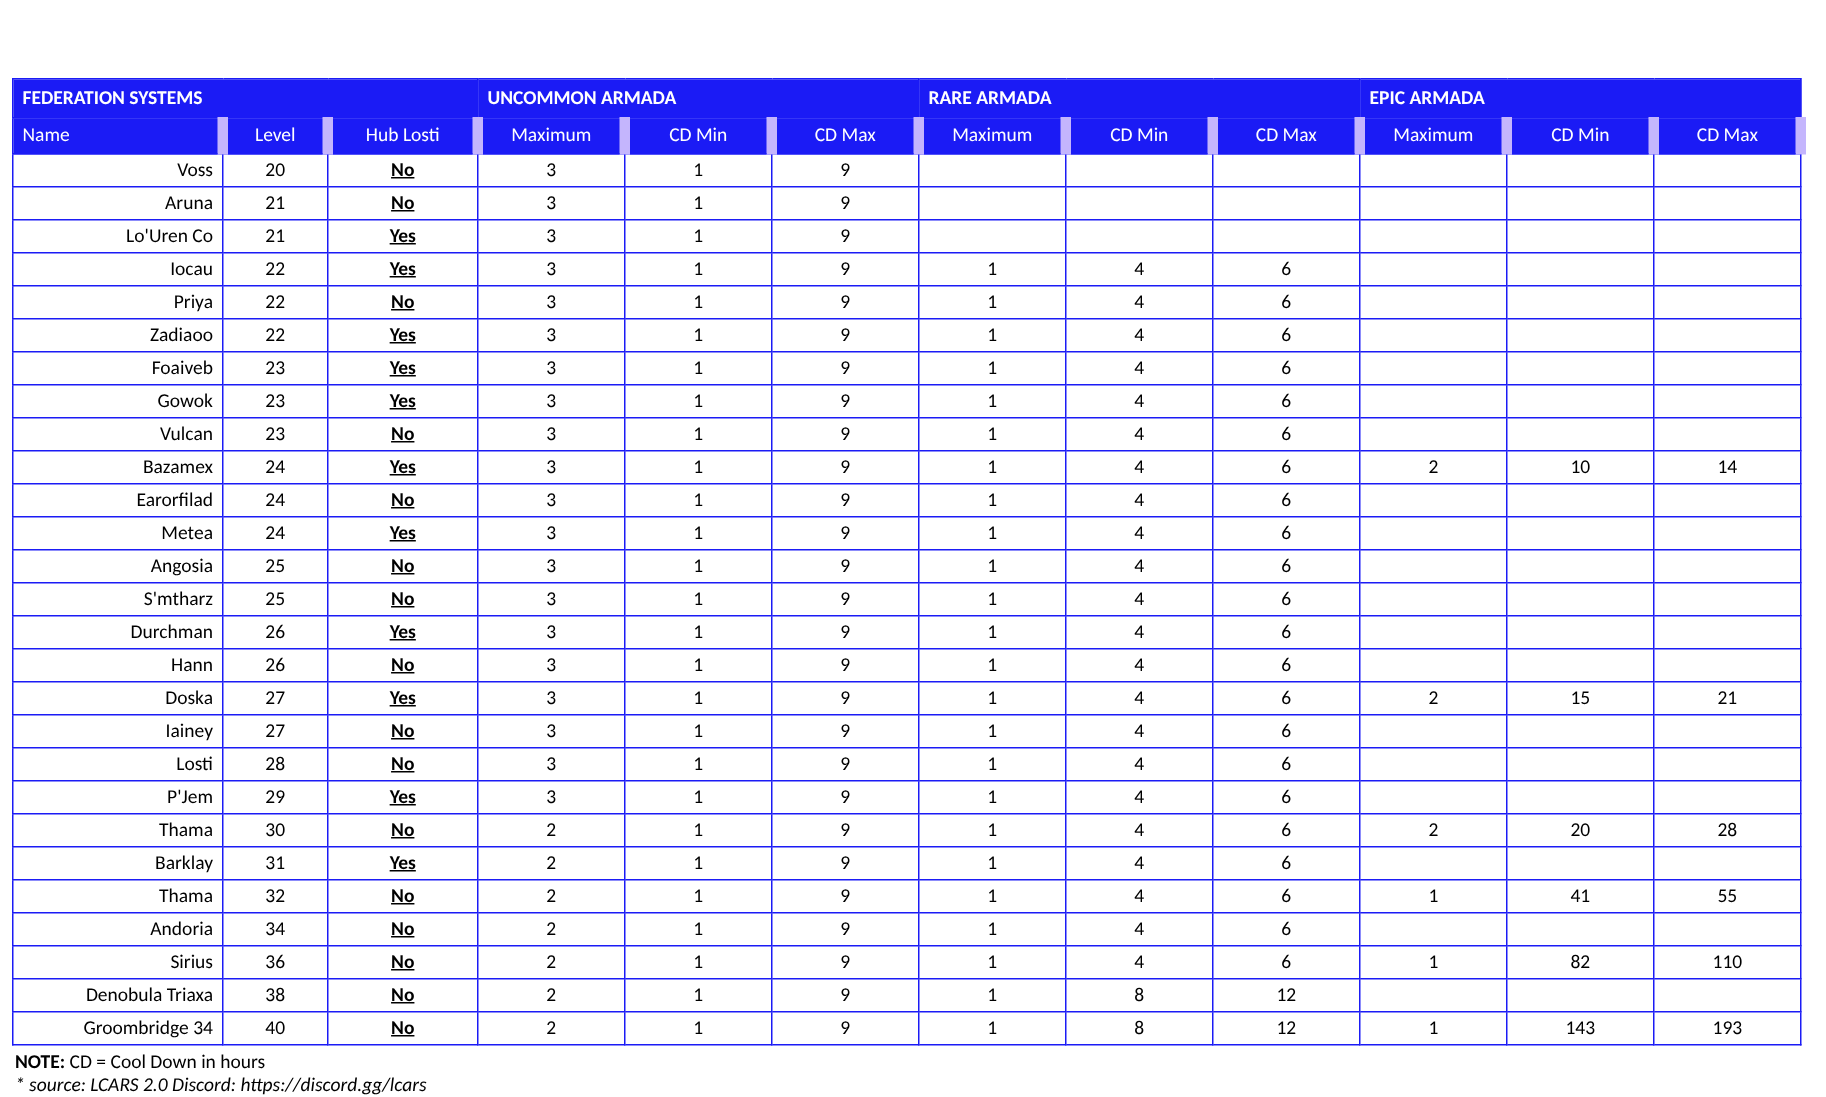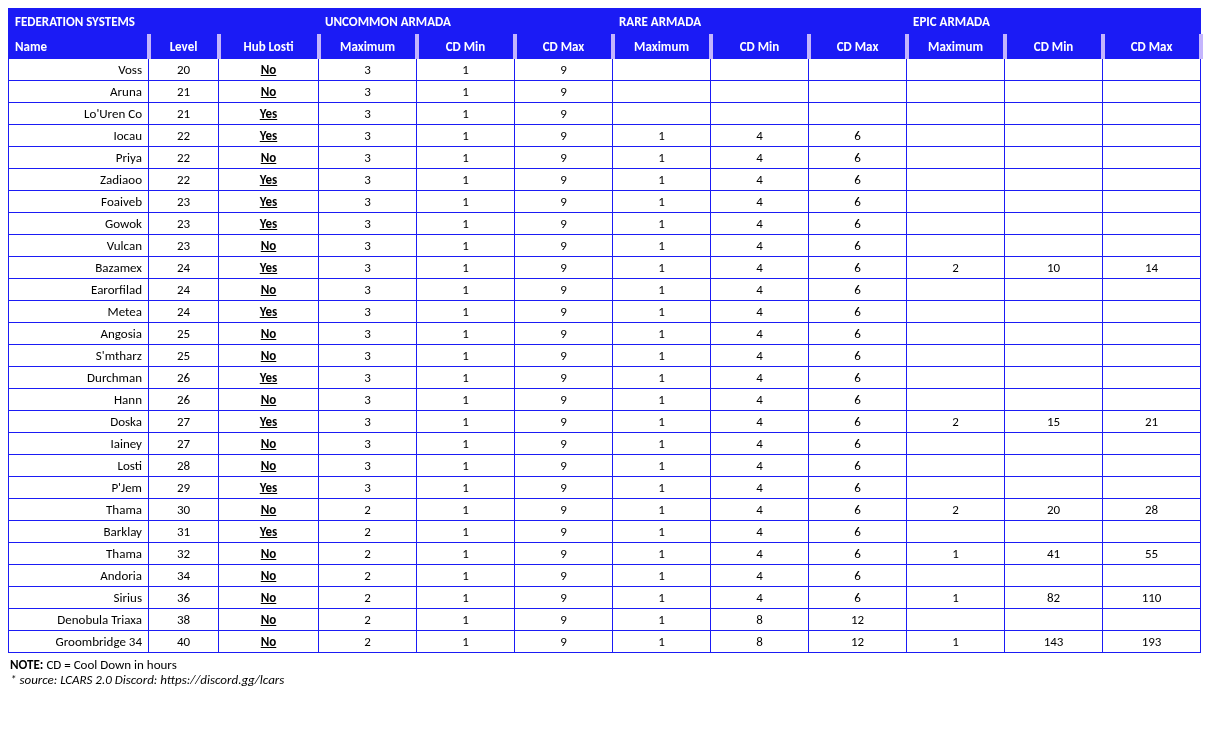--- a/index.html
+++ b/index.html
@@ -8,44 +8,45 @@
     font-size: 13px;
     margin: 0;
     padding: 8px;
     background: #fff;
     color: #000;
   }
   table {
     border-collapse: collapse;
     width: 972px;
     table-layout: fixed;
+    margin-top: 44px;
   }
   col.name   { width: 140px; }
   col.level  { width: 70px; }
   col.hub    { width: 100px; }
   col.val    { width: 98px; }
   thead tr.hrow th {
     background: #1b1bf5;
     color: #fff;
     font-weight: 700;
     padding: 5px 6px;
     border: 1px solid #1b1bf5;
     font-size: 13px;
   }
   thead tr.hrow th.left { text-align: left; }
   thead tr.hrow th.center { text-align: left; }
   thead tr.sub th {
     background: #1b1bf5;
     color: #fff;
-    font-weight: 700;
+    font-weight: 400;
     padding: 4px 6px;
     font-size: 13px;
     text-align: center;
     border-left: 1px solid #1b1bf5;
-    border-right: 4px solid #c4b5fd;
+    border-right: 7px solid #c4b5fd;
     border-bottom: 1px solid #1b1bf5;
   }
   thead tr.sub th.left { text-align: left; }
   tbody td {
     border: 1px solid #1b1bf5;
     padding: 3px 6px;
     font-size: 13px;
     height: 22px;
     text-align: center;
   }

